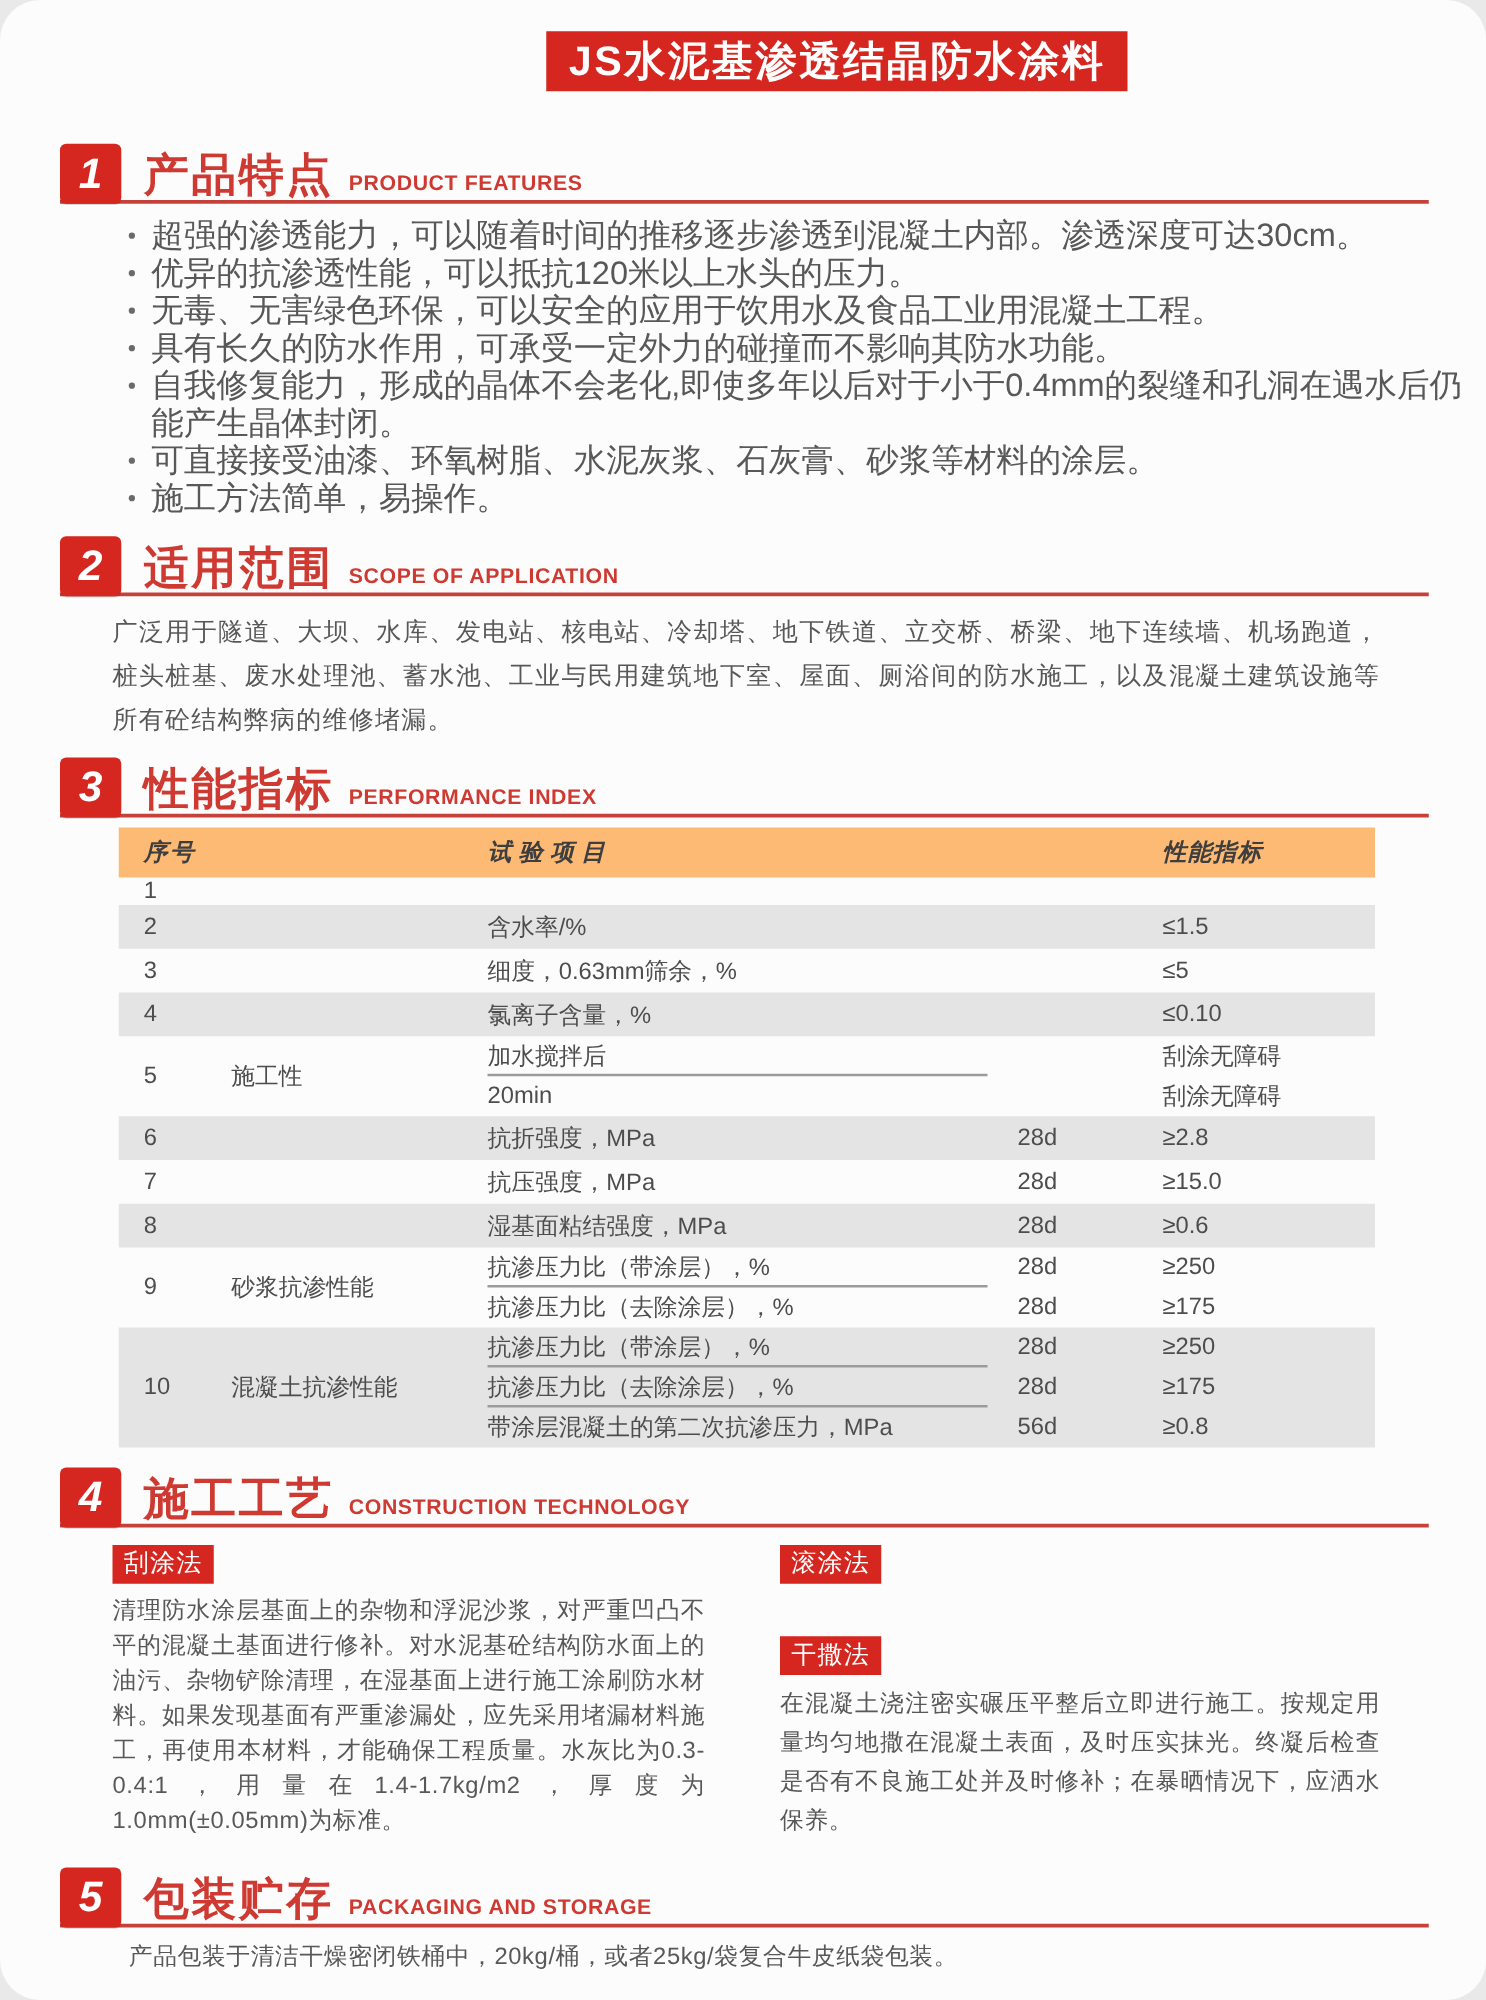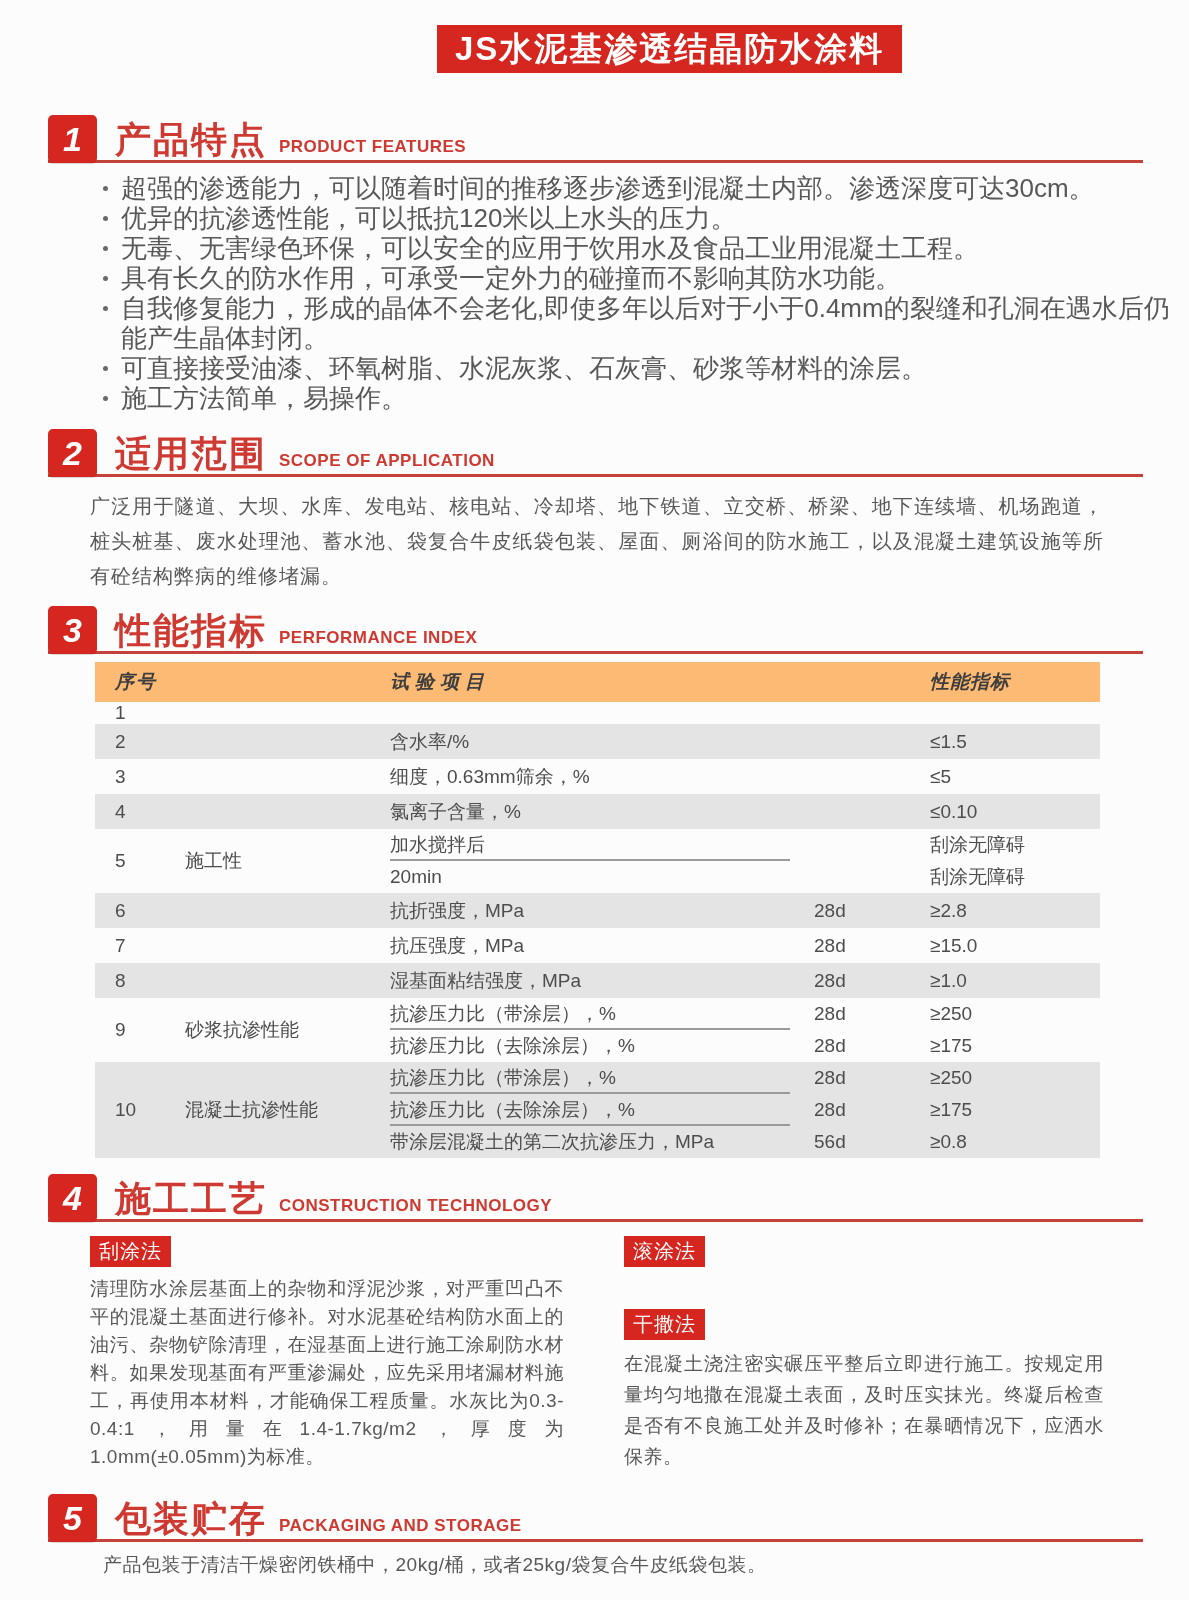--- a/index.html
+++ b/index.html
@@ -1,17 +1,17 @@
 <!DOCTYPE html>
 <html><head>
 <meta charset="utf-8">
 <style>
   html,body{margin:0;padding:0;}
   body{background:#e9e9e9;font-family:"Liberation Sans","DejaVu Sans",sans-serif;}
-  .page{position:relative;width:1189px;height:1600px;margin:0 auto;background:#fcfcfc;overflow:hidden;color:#4f4f4f;}
+  .page{position:relative;width:1189px;height:1600px;margin:0 auto;background:#fcfcfc;overflow:hidden;color:#4f4f4f;border-radius:32px;}
 
   
   .banner{display:inline-block;margin:25px 0 0 437px;background:#d5261f;color:#fff;
           font-size:33px;font-weight:bold;letter-spacing:2px;padding:7px 18px 8px;line-height:1;}
 
   
   .sec-head{position:relative;display:flex;align-items:flex-end;margin-left:48px;width:1095px;
             border-bottom:3px solid #c4423a;padding-bottom:2px;height:52px;box-sizing:border-box;}
   .sec-num{flex:0 0 auto;width:49px;height:48px;background:#d5261f;color:#fff;border-radius:5px;
            font-size:34px;font-weight:bold;font-style:italic;display:flex;align-items:center;justify-content:center;
@@ -109,21 +109,21 @@
   </li>
 </ul>
 
   
   <div class="sec-head mt-s2">
     <div class="sec-num">2</div>
     <div class="sec-title">适用范围</div>
     <div class="sec-sub">SCOPE OF APPLICATION</div>
   </div>
 
-  <p class="scope">广泛用于隧道、大坝、水库、发电站、核电站、冷却塔、地下铁道、立交桥、桥梁、地下连续墙、机场跑道，桩头桩基、废水处理池、蓄水池、袋复合牛皮纸袋包装、屋面、厕浴间的防水施工，以及混凝土建筑设施等所有砼结构弊病的维修堵漏。</p>
+  <p class="scope">广泛用于隧道、大坝、水库、发电站、核电站、冷却塔、地下铁道、立交桥、桥梁、地下连续墙、机场跑道，桩头桩基、废水处理池、蓄水池、工业与民用建筑地下室、屋面、厕浴间的防水施工，以及混凝土建筑设施等所有砼结构弊病的维修堵漏。</p>
 
   
   <div class="sec-head mt-s3">
     <div class="sec-num">3</div>
     <div class="sec-title">性能指标</div>
     <div class="sec-sub">PERFORMANCE INDEX</div>
   </div>
 
   <div class="ptable" id="ptable">
     <div class="trow thead">
@@ -213,21 +213,21 @@
           </div>
         </div>
       </div>
       <div class="trow shade">
         <div class="c-no">8</div>
         <div class="c-cat"></div>
         <div class="c-subs">
           <div class="g-sub">
             <div class="s-item">湿基面粘结强度，MPa</div>
             <div class="s-age">28d</div>
-            <div class="s-val">≥1.0</div>
+            <div class="s-val">≥0.6</div>
           </div>
         </div>
       </div>
       <div class="trow grp">
         <div class="c-no">9</div>
         <div class="c-cat">砂浆抗渗性能</div>
         <div class="c-subs">
           <div class="g-sub divide">
             <div class="s-item">抗渗压力比（带涂层），%</div>
             <div class="s-age">28d</div>

